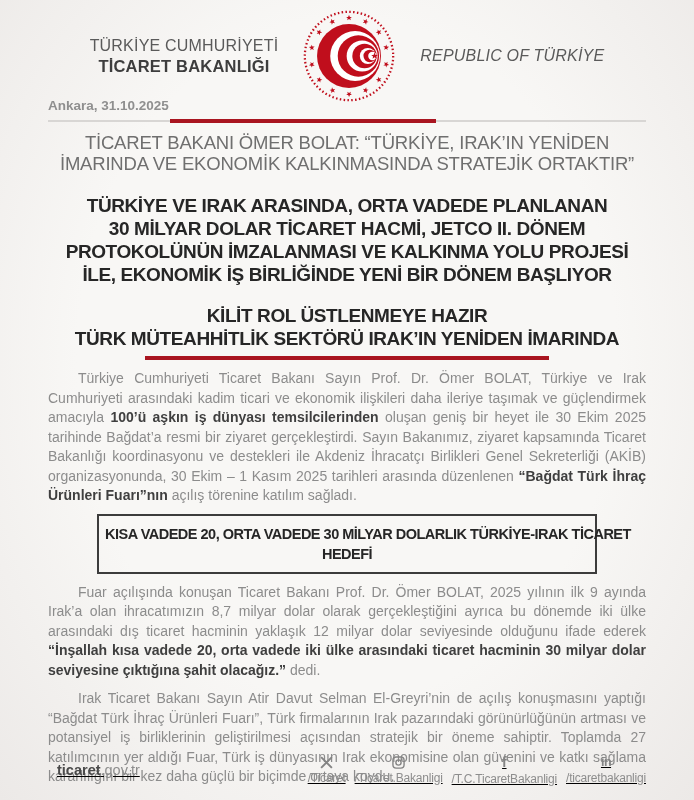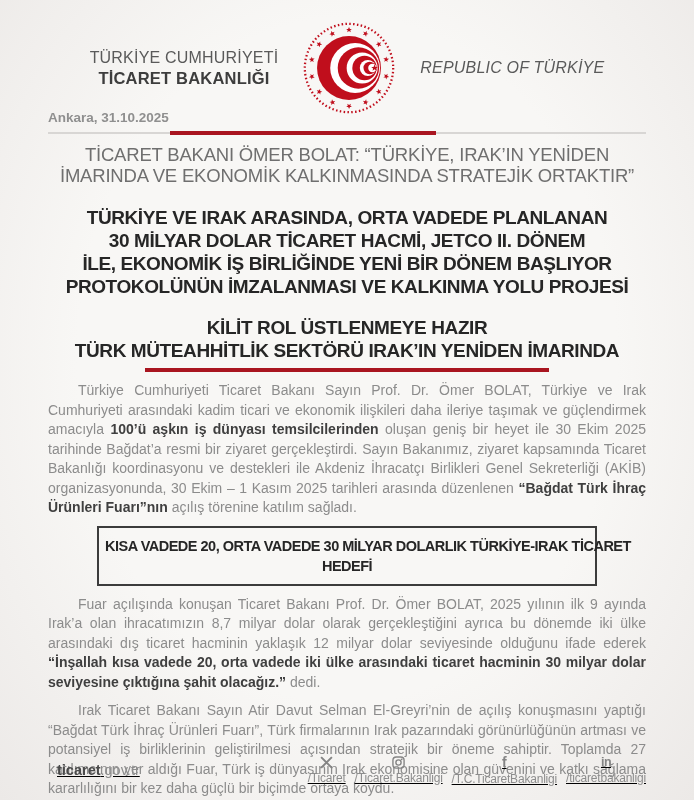--- a/index.html
+++ b/index.html
@@ -6,21 +6,21 @@
   body{font-family:"Liberation Sans", sans-serif; background:#e9e7e5;}
   .page{
     position:relative;
     width:694px;height:800px;
     margin:0 auto;
     background:radial-gradient(ellipse at 50% 45%, #f8f7f5 55%, #efede block 80%, #eae8e6 100%);
     background:radial-gradient(ellipse at 50% 45%, #f8f7f5 55%, #ece9e7 100%);
     overflow:hidden;
   }
   
-  .header{display:flex;align-items:center;justify-content:center;gap:24px;padding-top:20px;height:96px;}
+  .header{display:flex;align-items:center;justify-content:center;gap:24px;padding-top:8px;height:96px;}
   .org{line-height:1.25;}
   .org .l1{font-size:16px;color:#5a5a5a;letter-spacing:.2px;font-weight:400;}
   .org .l2{font-size:16.5px;color:#3d3d3d;font-weight:700;letter-spacing:.2px;}
   .org-tr{text-align:center;}
   .org-en{text-align:center;font-style:italic;}
   .emblem{width:94px;height:94px;flex:0 0 auto;}
   .dateline{margin:-6px 48px 6px;font-size:13.5px;color:#8f8f8f;font-weight:bold;}
   .divider{position:relative;margin:4px 48px 0;height:4px;}
   .divider .gray{position:absolute;left:0;right:0;top:1px;height:2px;background:#d8d6d4;}
   .divider .red{position:absolute;left:122px;width:266px;top:0;height:4px;background:#a91520;}
@@ -102,22 +102,22 @@
   </div>
 
   <div class="title">
     <div>TİCARET BAKANI ÖMER BOLAT: “TÜRKİYE, IRAK’IN YENİDEN</div>
     <div>İMARINDA VE EKONOMİK KALKINMASINDA STRATEJİK ORTAKTIR”</div>
   </div>
 
   <div class="headline">
     <div>TÜRKİYE VE IRAK ARASINDA, ORTA VADEDE PLANLANAN</div>
     <div>30 MİLYAR DOLAR TİCARET HACMİ, JETCO II. DÖNEM</div>
+    <div>PROTOKOLÜNÜN İMZALANMASI VE KALKINMA YOLU PROJESİ</div>
     <div>İLE, EKONOMİK İŞ BİRLİĞİNDE YENİ BİR DÖNEM BAŞLIYOR</div>
-    <div>PROTOKOLÜNÜN İMZALANMASI VE KALKINMA YOLU PROJESİ</div>
   </div>
 
   <div class="headline headline2">
     <div>KİLİT ROL ÜSTLENMEYE HAZIR</div>
     <div>TÜRK MÜTEAHHİTLİK SEKTÖRÜ IRAK’IN YENİDEN İMARINDA</div>
   </div>
 
   <div class="red-rule"></div>
 
   <p class="para"><span>Türkiye Cumhuriyeti Ticaret Bakanı Sayın Prof. Dr. Ömer BOLAT, Türkiye ve Irak Cumhuriyeti arasındaki kadim ticari ve ekonomik ilişkileri daha ileriye taşımak ve güçlendirmek amacıyla </span><span class="b">100’ü aşkın iş dünyası temsilcilerinden</span><span> oluşan geniş bir heyet ile 30 Ekim 2025 tarihinde Bağdat’a resmi bir ziyaret gerçekleştirdi. Sayın Bakanımız, ziyaret kapsamında Ticaret Bakanlığı koordinasyonu ve destekleri ile Akdeniz İhracatçı Birlikleri Genel Sekreterliği (AKİB) organizasyonunda, 30 Ekim – 1 Kasım 2025 tarihleri arasında düzenlenen </span><span class="b">“Bağdat Türk İhraç Ürünleri Fuarı”nın</span><span> açılış törenine katılım sağladı.</span></p>

